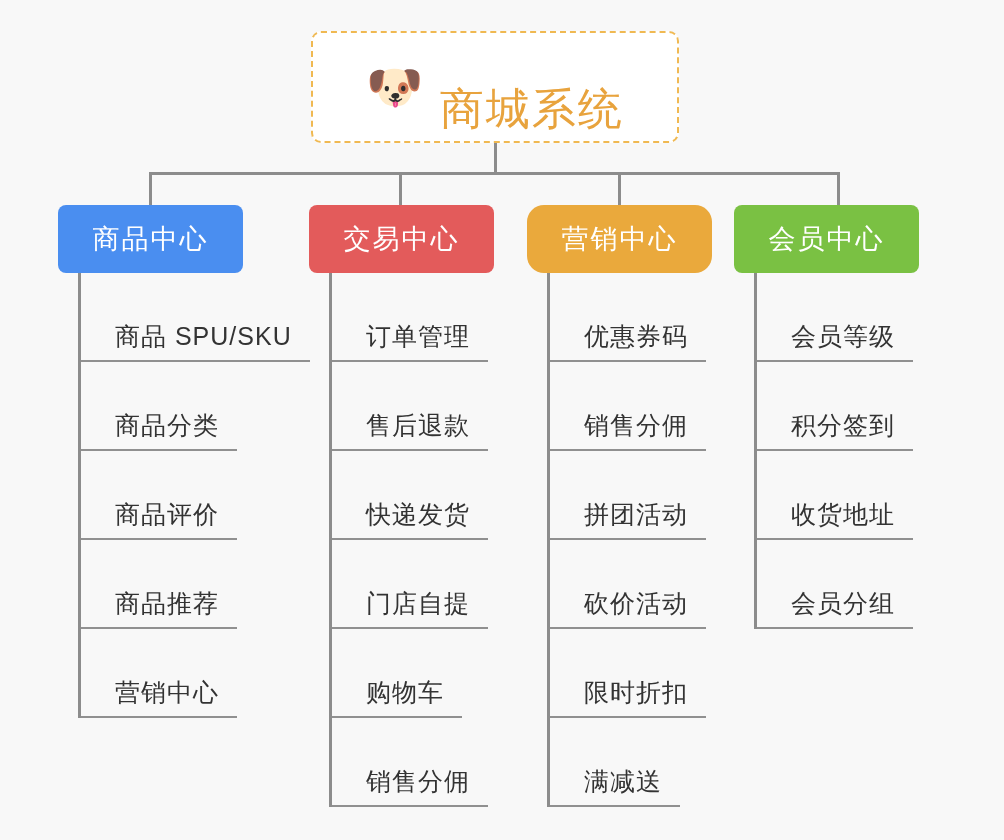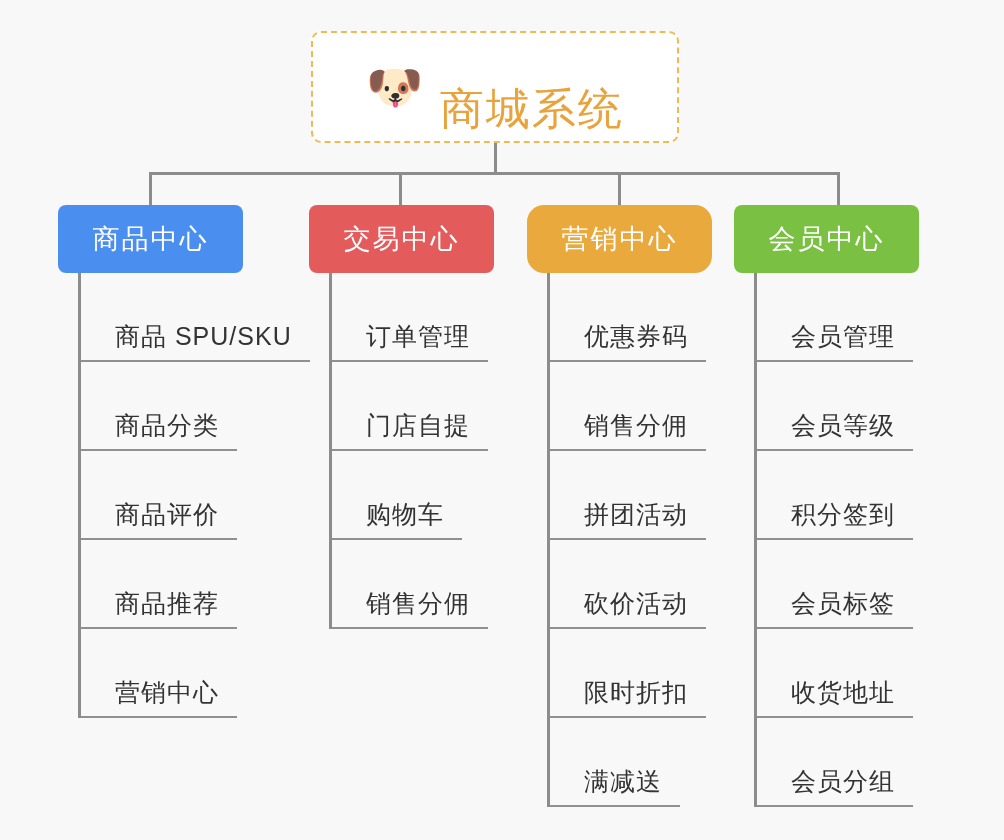--- a/index.html
+++ b/index.html
@@ -143,20 +143,26 @@
       </div>
     </div>
     <div class="column" style="left: 309px;">
       <div class="cat-header" style="background: rgb(227, 91, 91);">交易中心</div>
       <div class="leaf-wrap">
         <div class="spine"></div>
         <div class="leaf">
           <div class="leaf-inner"><span class="leaf-label">订单管理</span></div>
         </div>
         <div class="leaf">
+          <div class="leaf-inner"><span class="leaf-label">售后退款</span></div>
+        </div>
+        <div class="leaf">
+          <div class="leaf-inner"><span class="leaf-label">快递发货</span></div>
+        </div>
+        <div class="leaf">
           <div class="leaf-inner"><span class="leaf-label">门店自提</span></div>
         </div>
         <div class="leaf">
           <div class="leaf-inner"><span class="leaf-label">购物车</span></div>
         </div>
         <div class="leaf">
           <div class="leaf-inner"><span class="leaf-label">销售分佣</span></div>
         </div>
       </div>
     </div>
@@ -182,32 +188,26 @@
         <div class="leaf">
           <div class="leaf-inner"><span class="leaf-label">满减送</span></div>
         </div>
       </div>
     </div>
     <div class="column" style="left: 734px;">
       <div class="cat-header" style="background: rgb(122, 193, 67);">会员中心</div>
       <div class="leaf-wrap">
         <div class="spine"></div>
         <div class="leaf">
-          <div class="leaf-inner"><span class="leaf-label">会员管理</span></div>
-        </div>
-        <div class="leaf">
           <div class="leaf-inner"><span class="leaf-label">会员等级</span></div>
         </div>
         <div class="leaf">
           <div class="leaf-inner"><span class="leaf-label">积分签到</span></div>
         </div>
         <div class="leaf">
-          <div class="leaf-inner"><span class="leaf-label">会员标签</span></div>
-        </div>
-        <div class="leaf">
           <div class="leaf-inner"><span class="leaf-label">收货地址</span></div>
         </div>
         <div class="leaf">
           <div class="leaf-inner"><span class="leaf-label">会员分组</span></div>
         </div>
       </div>
     </div>
   </div>
 
 </body></html>

